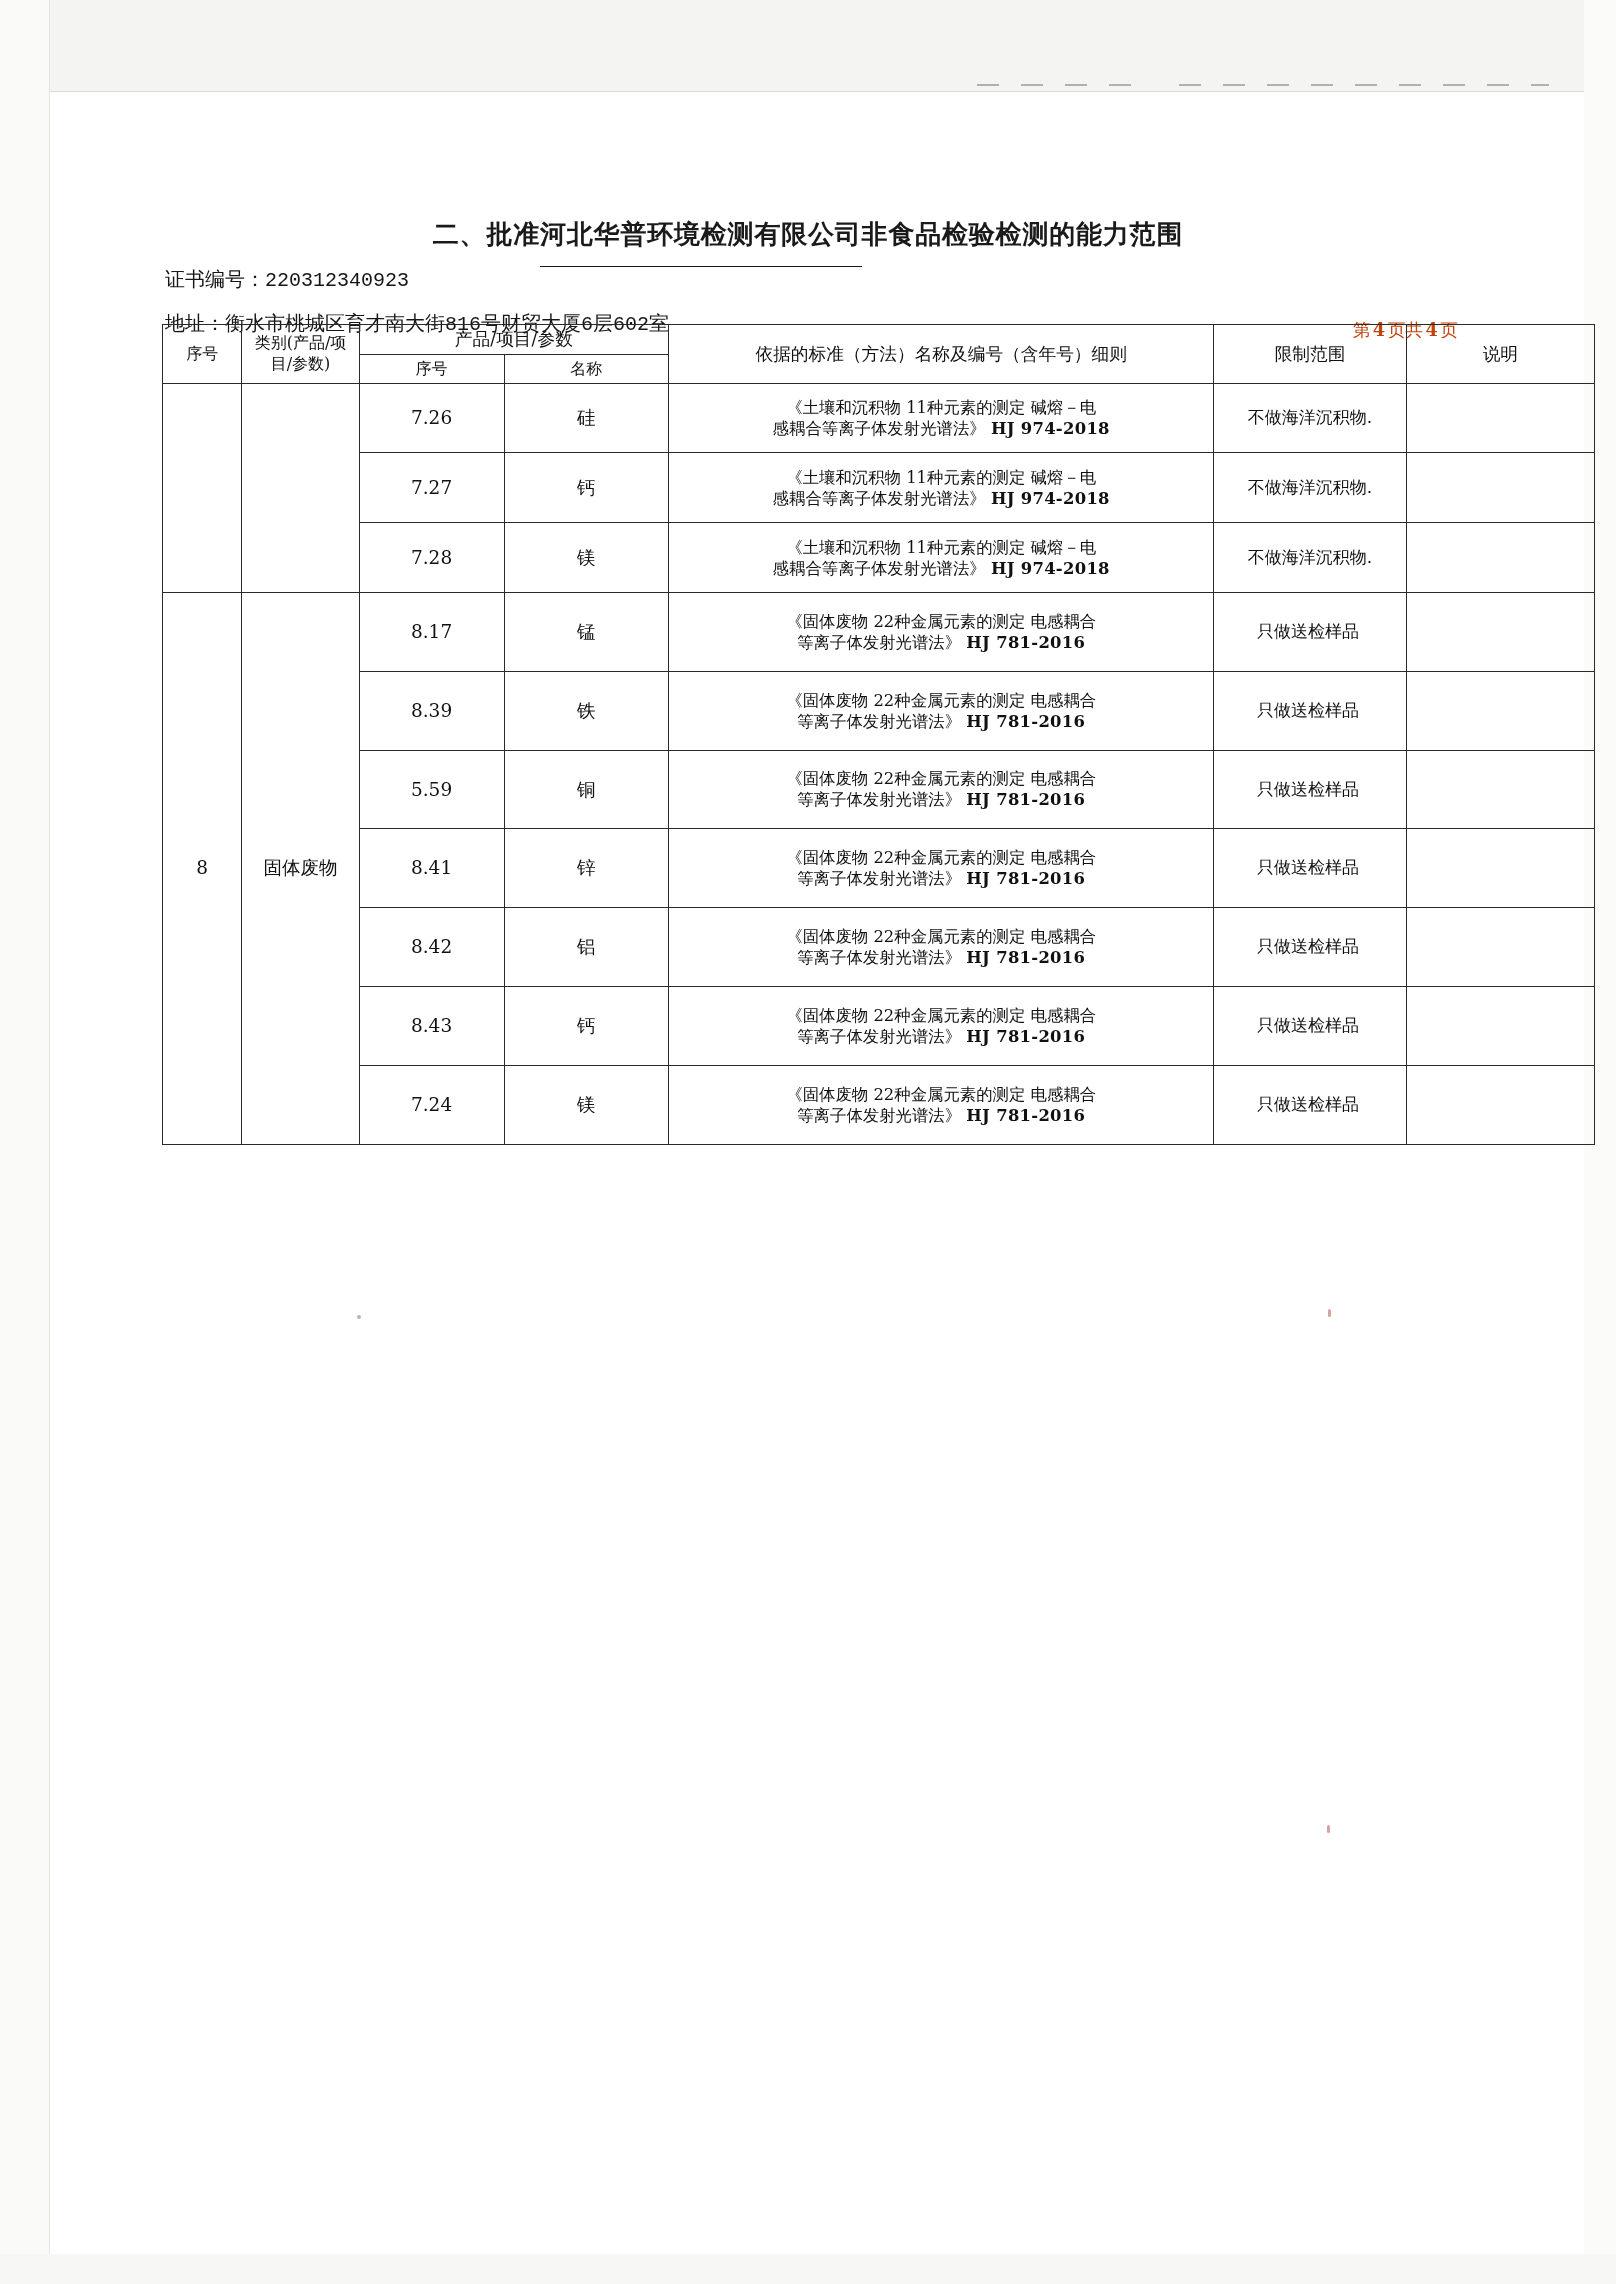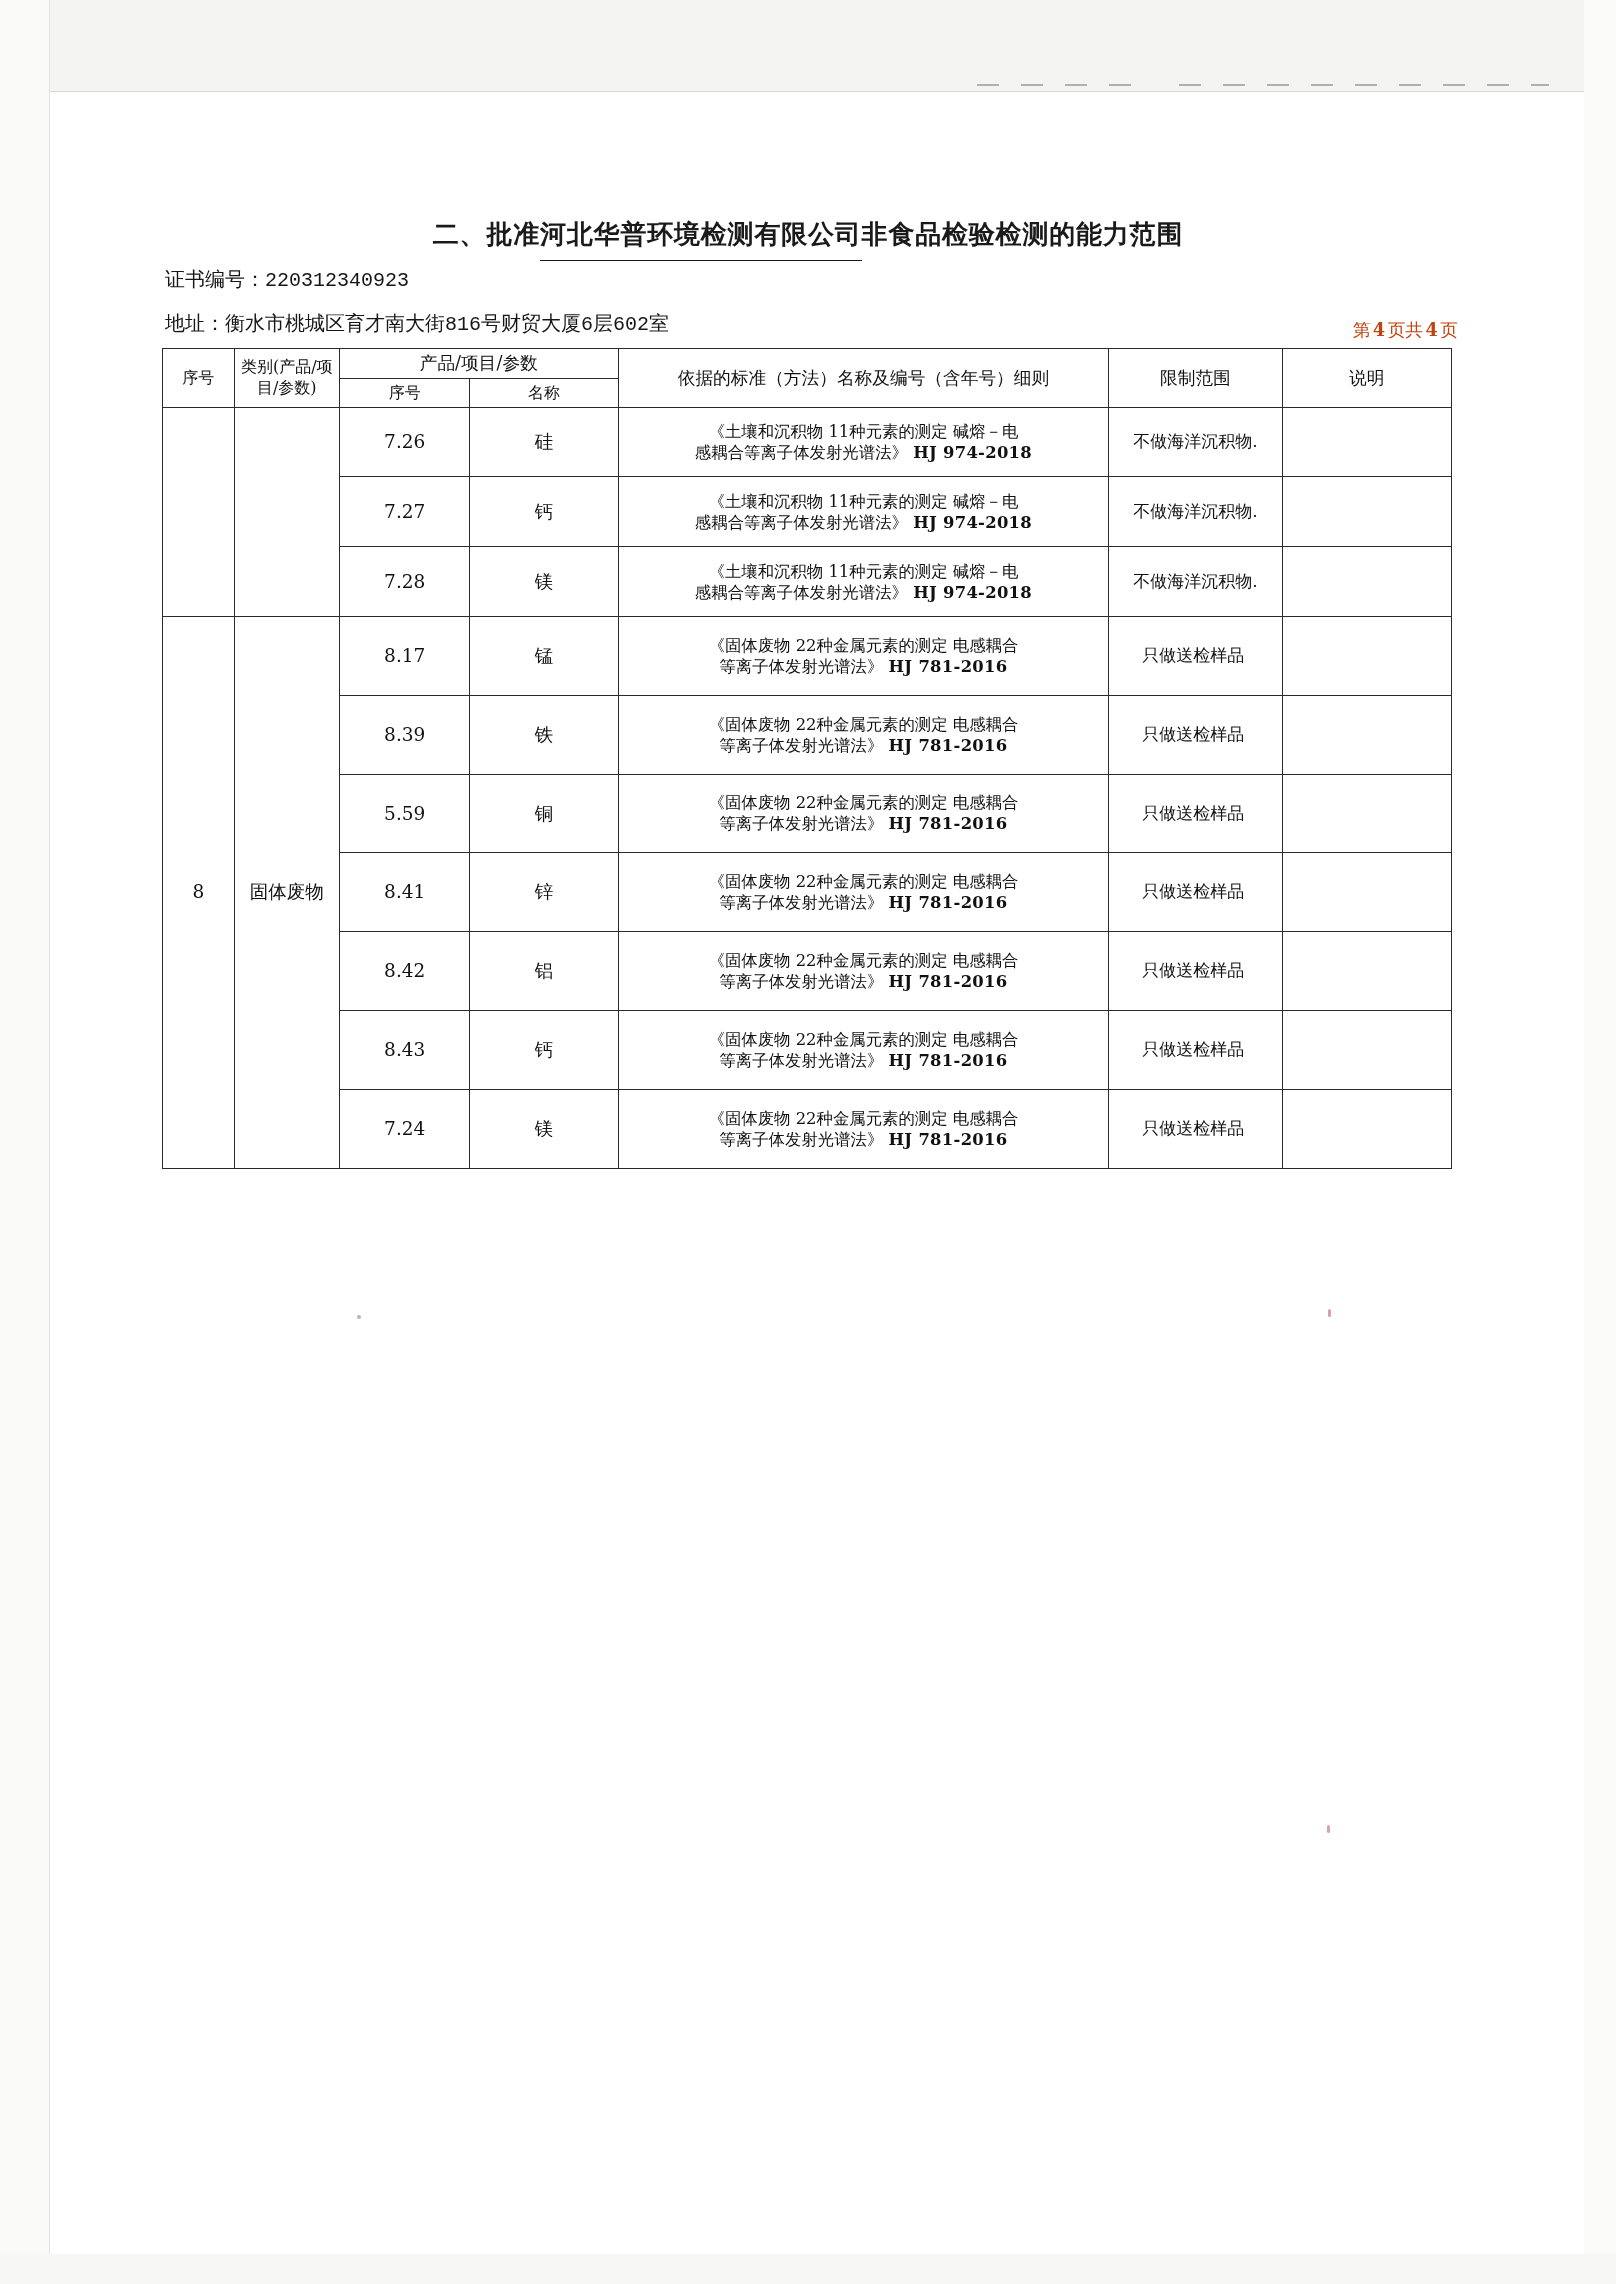--- a/index.html
+++ b/index.html
@@ -64,21 +64,21 @@
     top: 217px;
     text-align: center;
     font-family: "DejaVu Serif", serif;
     font-size: 26px;
     font-weight: bold;
     color: #1a1a1a;
     letter-spacing: 0.8px;
   }
   .title .ul {
     border-bottom: 1.7px solid #1a1a1a;
-    padding-bottom: 11px;
+    padding-bottom: 17px;
   }
   .meta-line {
     position: absolute;
     font-family: Liberation Mono, monospace;
     font-size: 20px;
     color: #161616;
     white-space: nowrap;
   }
   .meta-cert { left: 165px; top: 266px; }
   .meta-addr { left: 165px; top: 310px; }
@@ -93,22 +93,22 @@
   }
   .page-num .pg {
     display: inline-block;
     padding: 0 2.5px;
     font-weight: bold;
   }
 
   table.cap {
     position: absolute;
     left: 162px;
-    top: 348px;
-    width: 1290px;
+    top: 324px;
+    width: 1433px;
     border-collapse: collapse;
     table-layout: fixed;
     font-family: "DejaVu Serif", serif;
     color: #111;
   }
   table.cap th, table.cap td {
     border: 1.3px solid #2a2a2a;
     padding: 3.4px 4.2px;
     text-align: center;
     vertical-align: middle;

